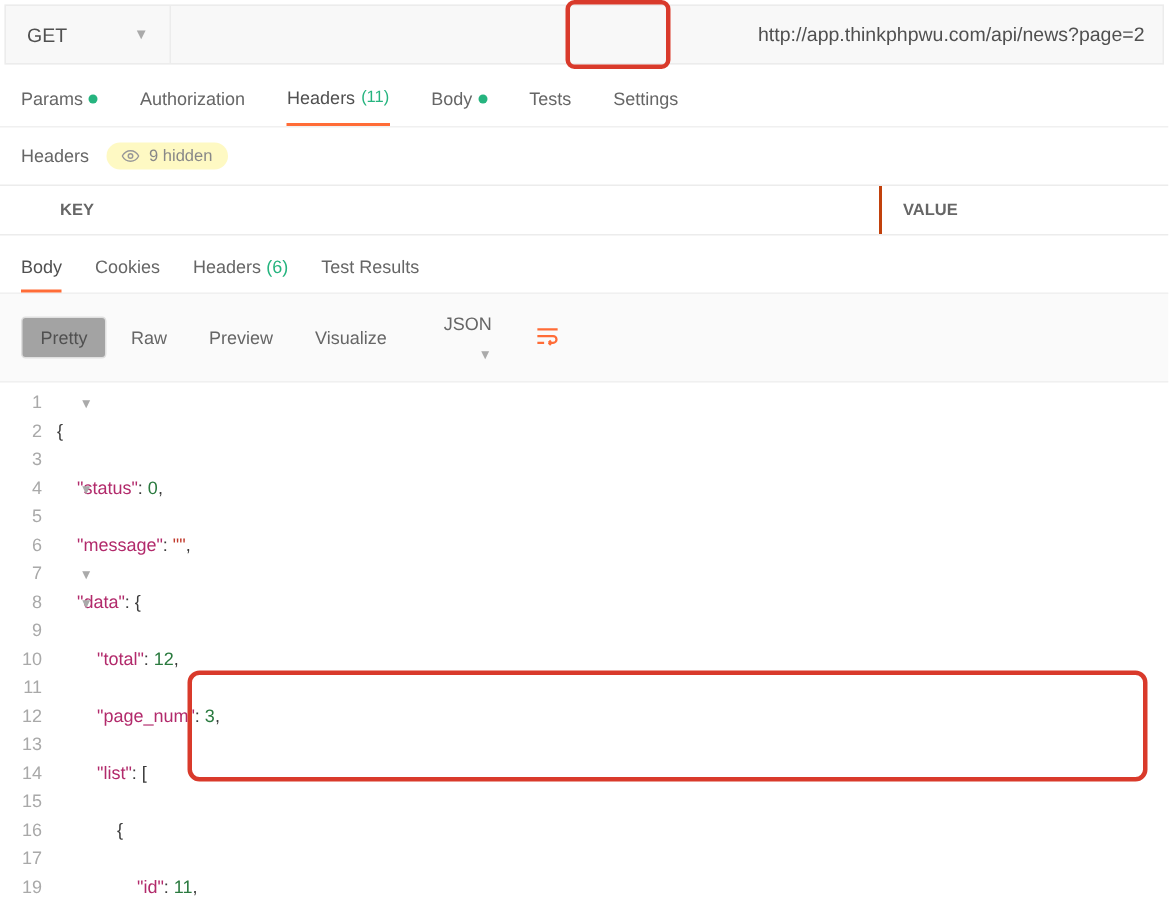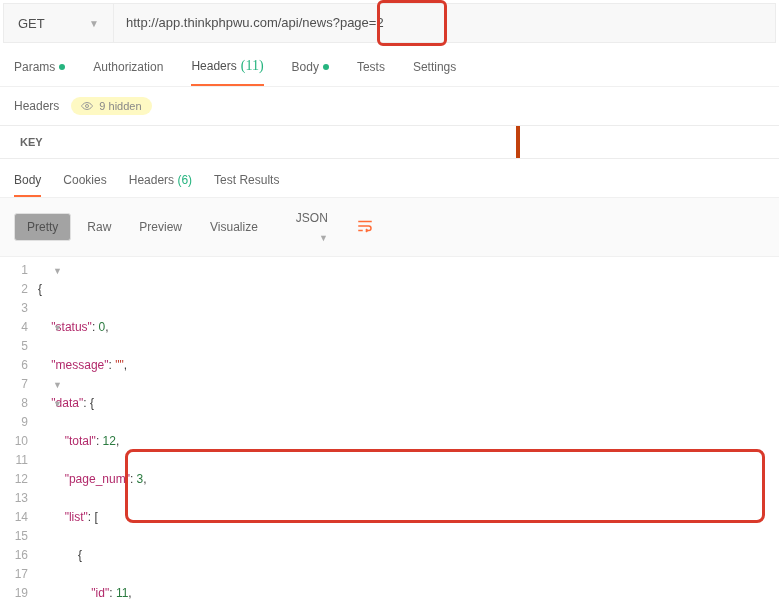--- a/index.html
+++ b/index.html
@@ -9,28 +9,28 @@
 .method-select { width: 110px; display: flex; align-items: center; justify-content: space-between; padding: 0 14px; border-right: 1px solid #ececec; color: #505050; font-size: 13px; height: 38px; }
 .method-select .chev { color: #aaa; font-size: 10px; }
 .url-input { flex: 1; border: none; background: transparent; padding: 0 12px; font-size: 13px; color: #505050; height: 38px; position: relative; }
 .url-text { line-height: 38px; }
 .red-box-1 { position: absolute; border: 3px solid #d93a2b; border-radius: 6px; top: -4px; left: 373px; width: 70px; height: 46px; pointer-events: none; }
 
 .tabs { display: flex; gap: 28px; padding: 12px 14px 0 14px; border-bottom: 1px solid #f0f0f0; font-size: 12px; color: #666; }
 .tab { padding-bottom: 10px; cursor: pointer; display: flex; align-items: center; gap: 4px; }
 .tab.active { border-bottom: 2px solid #ff6c37; color: #505050; }
 .green-dot { width: 6px; height: 6px; border-radius: 50%; background: #26b47f; display: inline-block; }
-.count-orange { color: #26b47f; font-size: 14px; font-family: Liberation Serif, serif; }
+.count-orange { color: #26b47f; font-size: 11px; }
 
 .headers-sub { display: flex; align-items: center; gap: 12px; padding: 10px 14px; font-size: 12px; color: #666; }
 .hidden-badge { background: #fef9c3; border-radius: 10px; padding: 3px 10px; display: flex; align-items: center; gap: 6px; font-size: 11px; color: #888; }
 .eye-icon svg { width: 12px; height: 12px; display: block; }
 
 .kv-header { display: flex; border-top: 1px solid #ececec; border-bottom: 1px solid #ececec; font-size: 11px; color: #666; font-weight: 600; }
-.kv-key { width: 520px; padding: 10px 20px; border-right: 4px solid #c2410c; }
+.kv-key { width: 588px; padding: 10px 40px; border-right: 2px solid #c2410c; }
 .kv-value { flex: 1; padding: 10px 14px; }
 
 .resp-tabs { display: flex; gap: 22px; padding: 14px 14px 0 14px; font-size: 12px; color: #666; }
 .resp-tab { padding-bottom: 8px; cursor: pointer; }
 .resp-tab.active { border-bottom: 2px solid #ff6c37; color: #505050; }
 .green-count { color: #26b47f; }
 
 .resp-toolbar { display: flex; align-items: center; gap: 4px; padding: 8px 14px; background: #fafafa; border-top: 1px solid #f0f0f0; border-bottom: 1px solid #f0f0f0; font-size: 12px; }
 .resp-toolbar .fmt-tab { padding: 6px 12px; cursor: pointer; color: #666; border-radius: 3px; }
 .resp-toolbar .fmt-tab.active { background: #a3a3a3; border: 1px solid #e0e0e0; color: #505050; }
@@ -48,21 +48,21 @@
 .tok-num { color: #2a7a3f; }
 .tok-str { color: #c0392b; }
 .tok-punc { color: #3b3b3b; }
 
 .red-box-2 { position: absolute; border: 3px solid #d93a2b; border-radius: 8px; top: 192px; left: 125px; width: 640px; height: 74px; pointer-events: none; }
 .caret { position: absolute; left: 15px; color: #aaa; font-size: 9px; }
 </style>
 </head>
 <body>
 
-<div class="top-bar" style="position:relative;">
+<div class="top-bar" style="position:relative;text-align:right;">
   <div class="method-select">
     <span>GET</span>
     <span class="chev">▼</span>
   </div>
   <div class="url-input">
     <span class="url-text">http://app.thinkphpwu.com/api/news?page=2</span>
   </div>
   <div class="red-box-1"></div>
 </div>
 
@@ -92,20 +92,21 @@
           <path d="M1 12s4-7 11-7 11 7 11 7-4 7-11 7S1 12 1 12z"></path>
           <circle cx="12" cy="12" r="3"></circle>
         </svg>
       </span>
     <span>9 hidden</span>
   </span>
 </div>
 
 <div class="kv-header">
   <div class="kv-key">KEY</div>
+  <div class="kv-value">VALUE</div>
 </div>
 
 <div class="resp-tabs">
   <div class="resp-tab active">Body</div>
   <div class="resp-tab">Cookies</div>
   <div class="resp-tab"><span>Headers</span> <span class="green-count">(6)</span></div>
   <div class="resp-tab">Test Results</div>
 </div>
 
 <div class="resp-toolbar">

